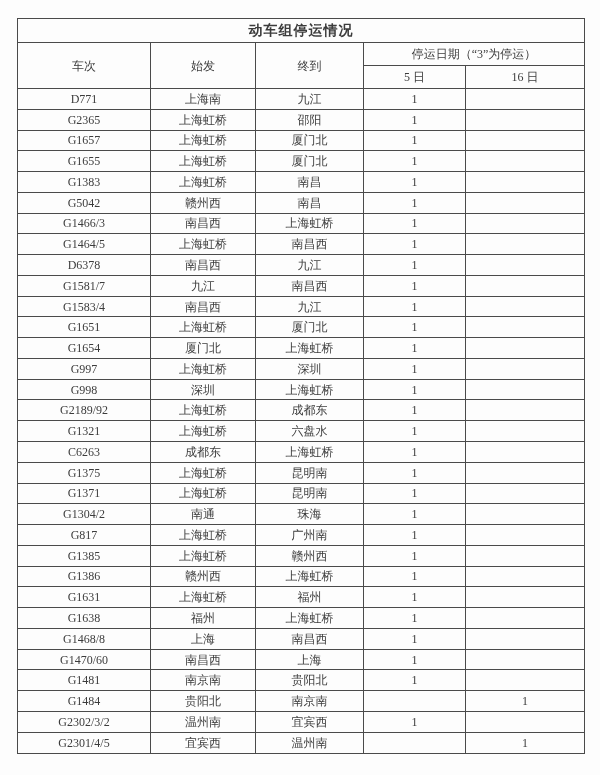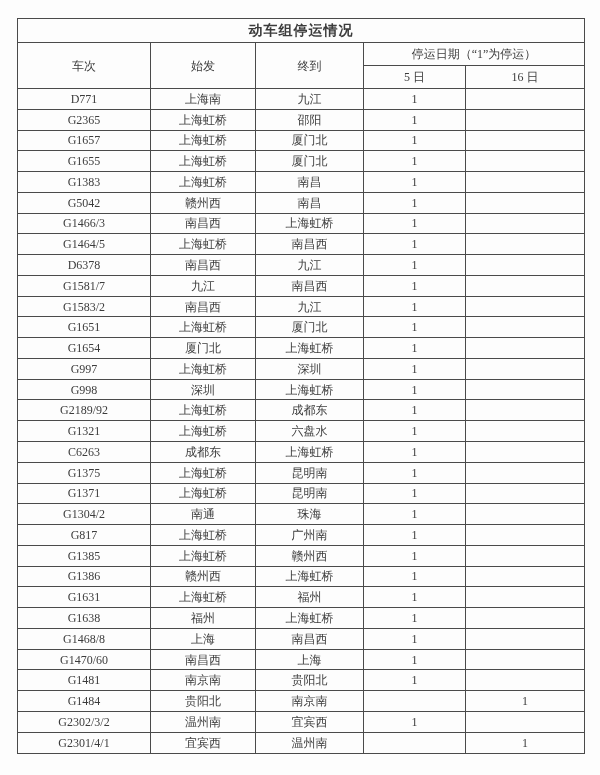--- a/index.html
+++ b/index.html
@@ -55,21 +55,21 @@
       <col style="width:119px">
     </colgroup>
     <thead>
       <tr class="title-row">
         <th colspan="5">动车组停运情况</th>
       </tr>
       <tr class="header-row">
         <th rowspan="2">车次</th>
         <th rowspan="2">始发</th>
         <th rowspan="2">终到</th>
-        <th colspan="2">停运日期（“1”为停运）</th>
+        <th colspan="2">停运日期（“3”为停运）</th>
       </tr>
       <tr class="header-row">
         <th>5 日</th>
         <th>16 日</th>
       </tr>
     </thead>
     <tbody id="rows">
         <tr>
           <td>D771</td>
           <td>上海南</td>
@@ -134,21 +134,21 @@
           <td></td>
         </tr>
         <tr>
           <td>G1581/7</td>
           <td>九江</td>
           <td>南昌西</td>
           <td>1</td>
           <td></td>
         </tr>
         <tr>
-          <td>G1583/2</td>
+          <td>G1583/4</td>
           <td>南昌西</td>
           <td>九江</td>
           <td>1</td>
           <td></td>
         </tr>
         <tr>
           <td>G1651</td>
           <td>上海虹桥</td>
           <td>厦门北</td>
           <td>1</td>
@@ -281,21 +281,21 @@
           <td>1</td>
         </tr>
         <tr>
           <td>G2302/3/2</td>
           <td>温州南</td>
           <td>宜宾西</td>
           <td>1</td>
           <td></td>
         </tr>
         <tr>
-          <td>G2301/4/1</td>
+          <td>G2301/4/5</td>
           <td>宜宾西</td>
           <td>温州南</td>
           <td></td>
           <td>1</td>
         </tr>
       </tbody>
   </table>
 </div>
 
 </body></html>

